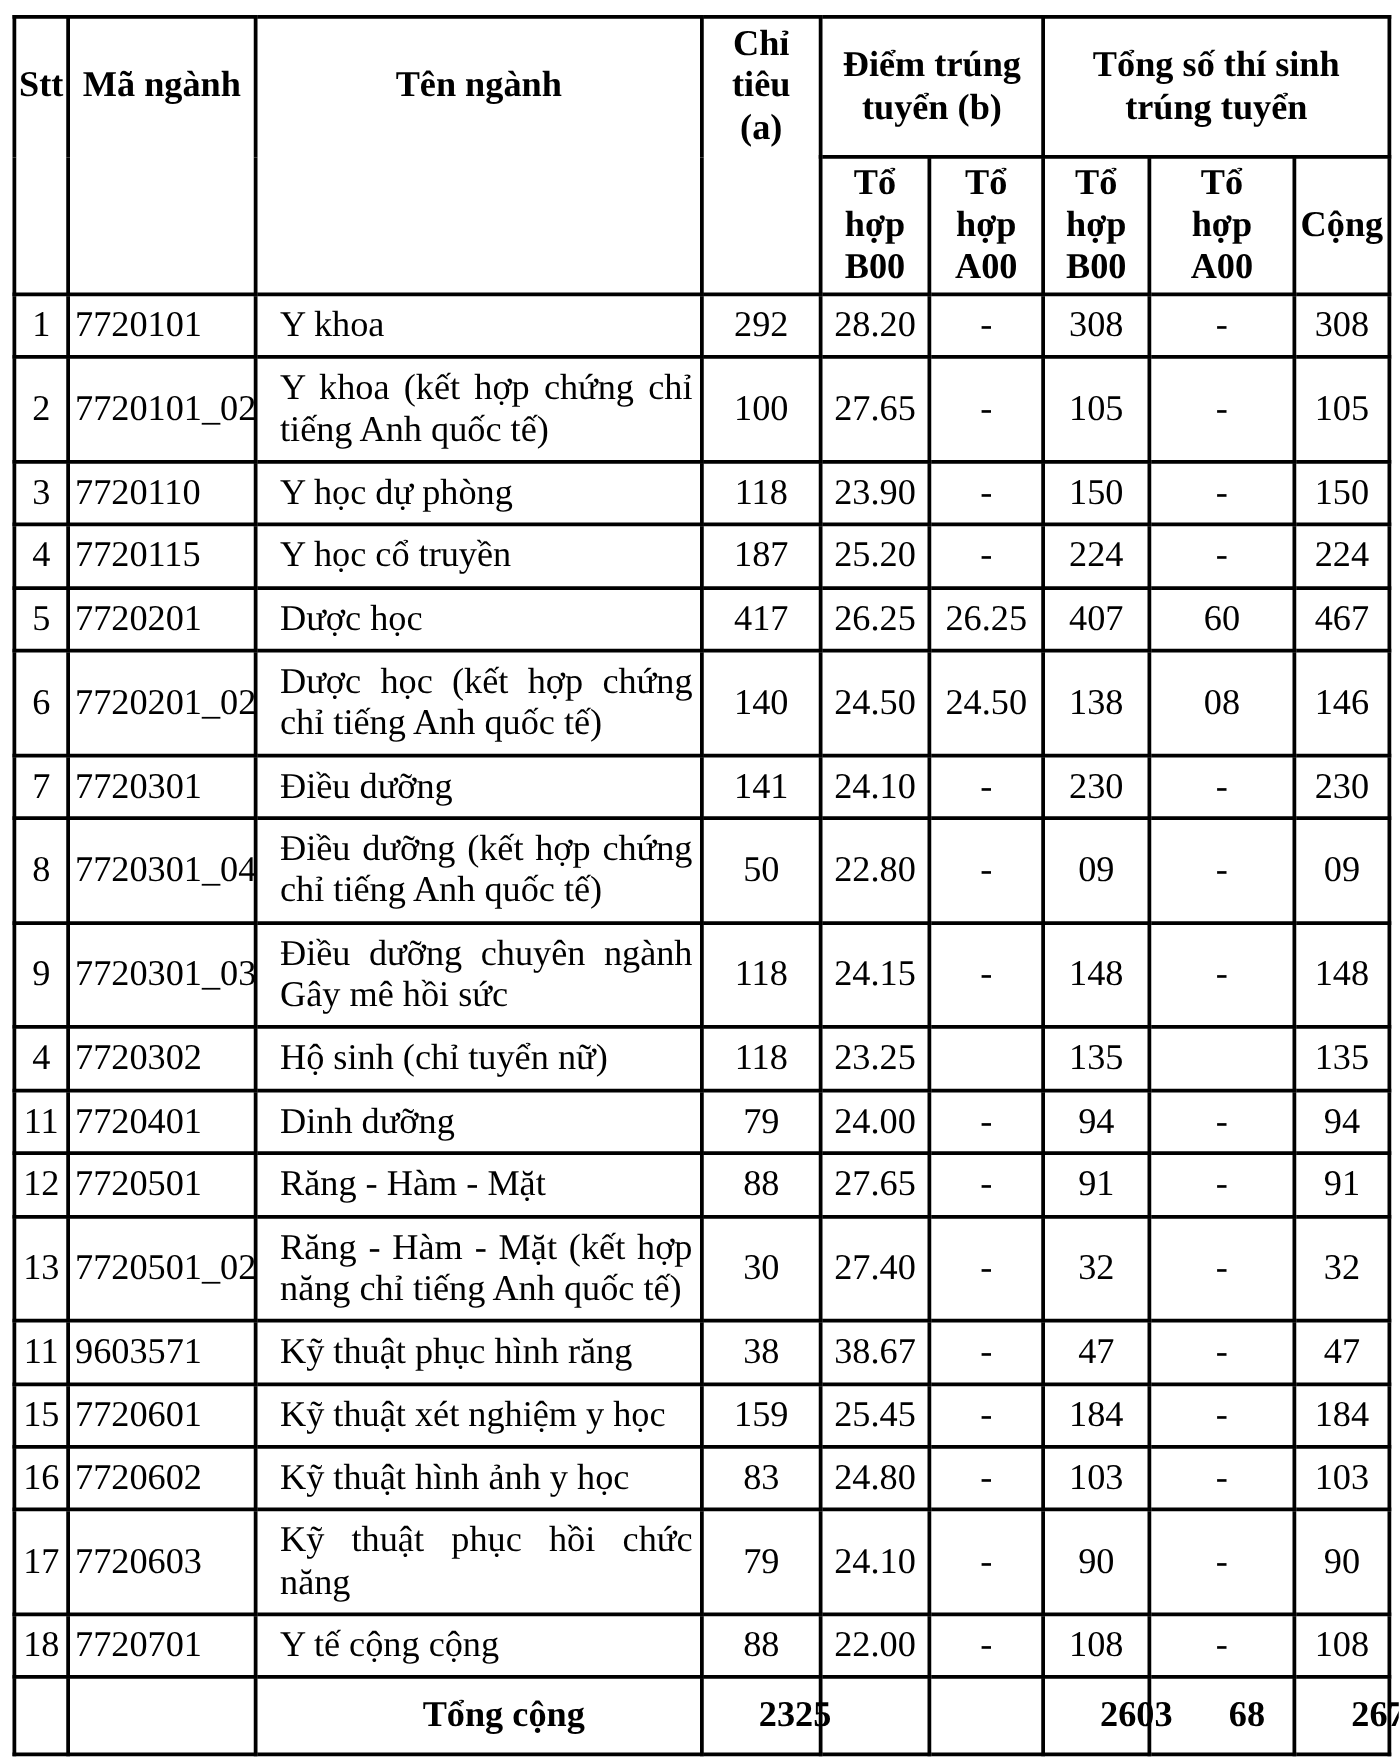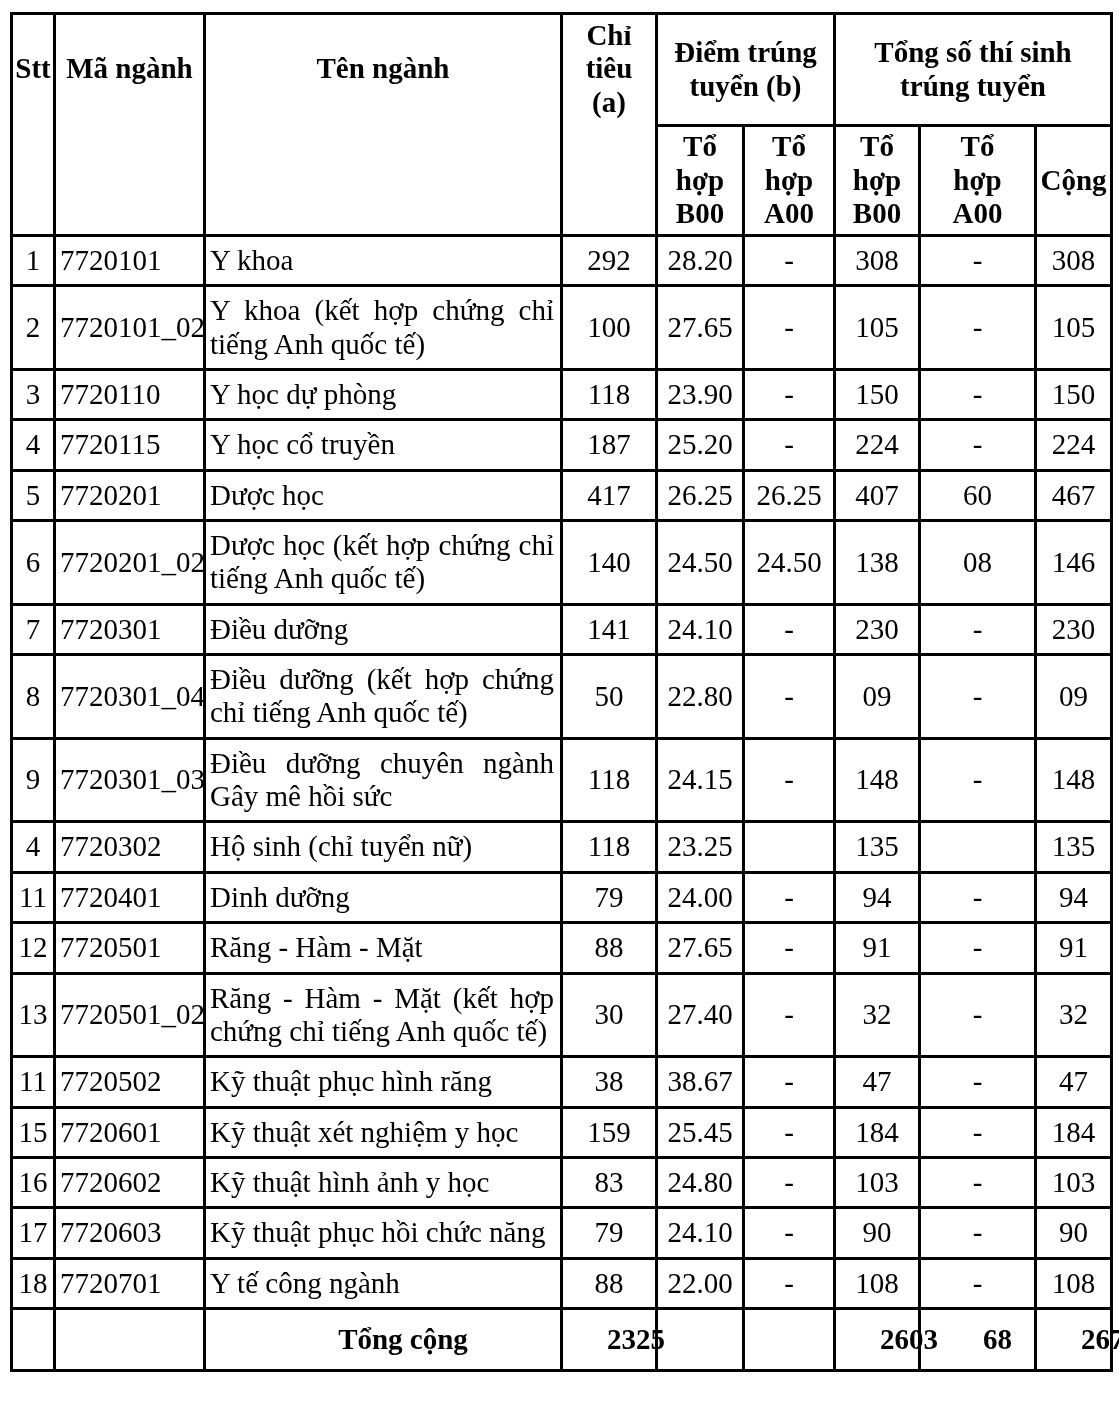--- a/index.html
+++ b/index.html
@@ -53,21 +53,21 @@
   thead tr.h1 { height: 112px; }
   thead tr.h2 { height: 110px; }
   td {
     font-size: 29px;
     line-height: 1.15;
     padding: 7px 4px;
     vertical-align: middle;
   }
   td.num  { text-align: center; }
   td.code { text-align: left; padding-left: 4px; padding-right: 0; }
-  td.name { text-align: justify; padding-left: 4px; padding-right: 6px; }
+  td.name { text-align: justify; padding-left: 18px; padding-right: 6px; }
   tfoot tr { height: 62px; }
   tfoot td { font-weight: bold; padding-left: 44px; }
   tfoot td.label { text-align: center; }
 </style>
 </head>
 <body>
 
 <div class="sheet">
   <table>
     <colgroup>
@@ -238,31 +238,31 @@
           <td class="num">88</td>
           <td class="num">27.65</td>
           <td class="num">-</td>
           <td class="num">91</td>
           <td class="num">-</td>
           <td class="num">91</td>
         </tr>
         <tr>
           <td class="num">13</td>
           <td class="code">7720501_02</td>
-          <td class="name">Răng - Hàm - Mặt (kết hợp chứng chỉ tiếng Anh quốc tế)</td>
+          <td class="name">Răng - Hàm - Mặt (kết hợp năng chỉ tiếng Anh quốc tế)</td>
           <td class="num">30</td>
           <td class="num">27.40</td>
           <td class="num">-</td>
           <td class="num">32</td>
           <td class="num">-</td>
           <td class="num">32</td>
         </tr>
         <tr>
           <td class="num">11</td>
-          <td class="code">7720502</td>
+          <td class="code">9603571</td>
           <td class="name">Kỹ thuật phục hình răng</td>
           <td class="num">38</td>
           <td class="num">38.67</td>
           <td class="num">-</td>
           <td class="num">47</td>
           <td class="num">-</td>
           <td class="num">47</td>
         </tr>
         <tr>
           <td class="num">15</td>
@@ -293,21 +293,21 @@
           <td class="num">79</td>
           <td class="num">24.10</td>
           <td class="num">-</td>
           <td class="num">90</td>
           <td class="num">-</td>
           <td class="num">90</td>
         </tr>
         <tr>
           <td class="num">18</td>
           <td class="code">7720701</td>
-          <td class="name">Y tế công ngành</td>
+          <td class="name">Y tế cộng cộng</td>
           <td class="num">88</td>
           <td class="num">22.00</td>
           <td class="num">-</td>
           <td class="num">108</td>
           <td class="num">-</td>
           <td class="num">108</td>
         </tr>
       </tbody>
     <tfoot>
       <tr>

